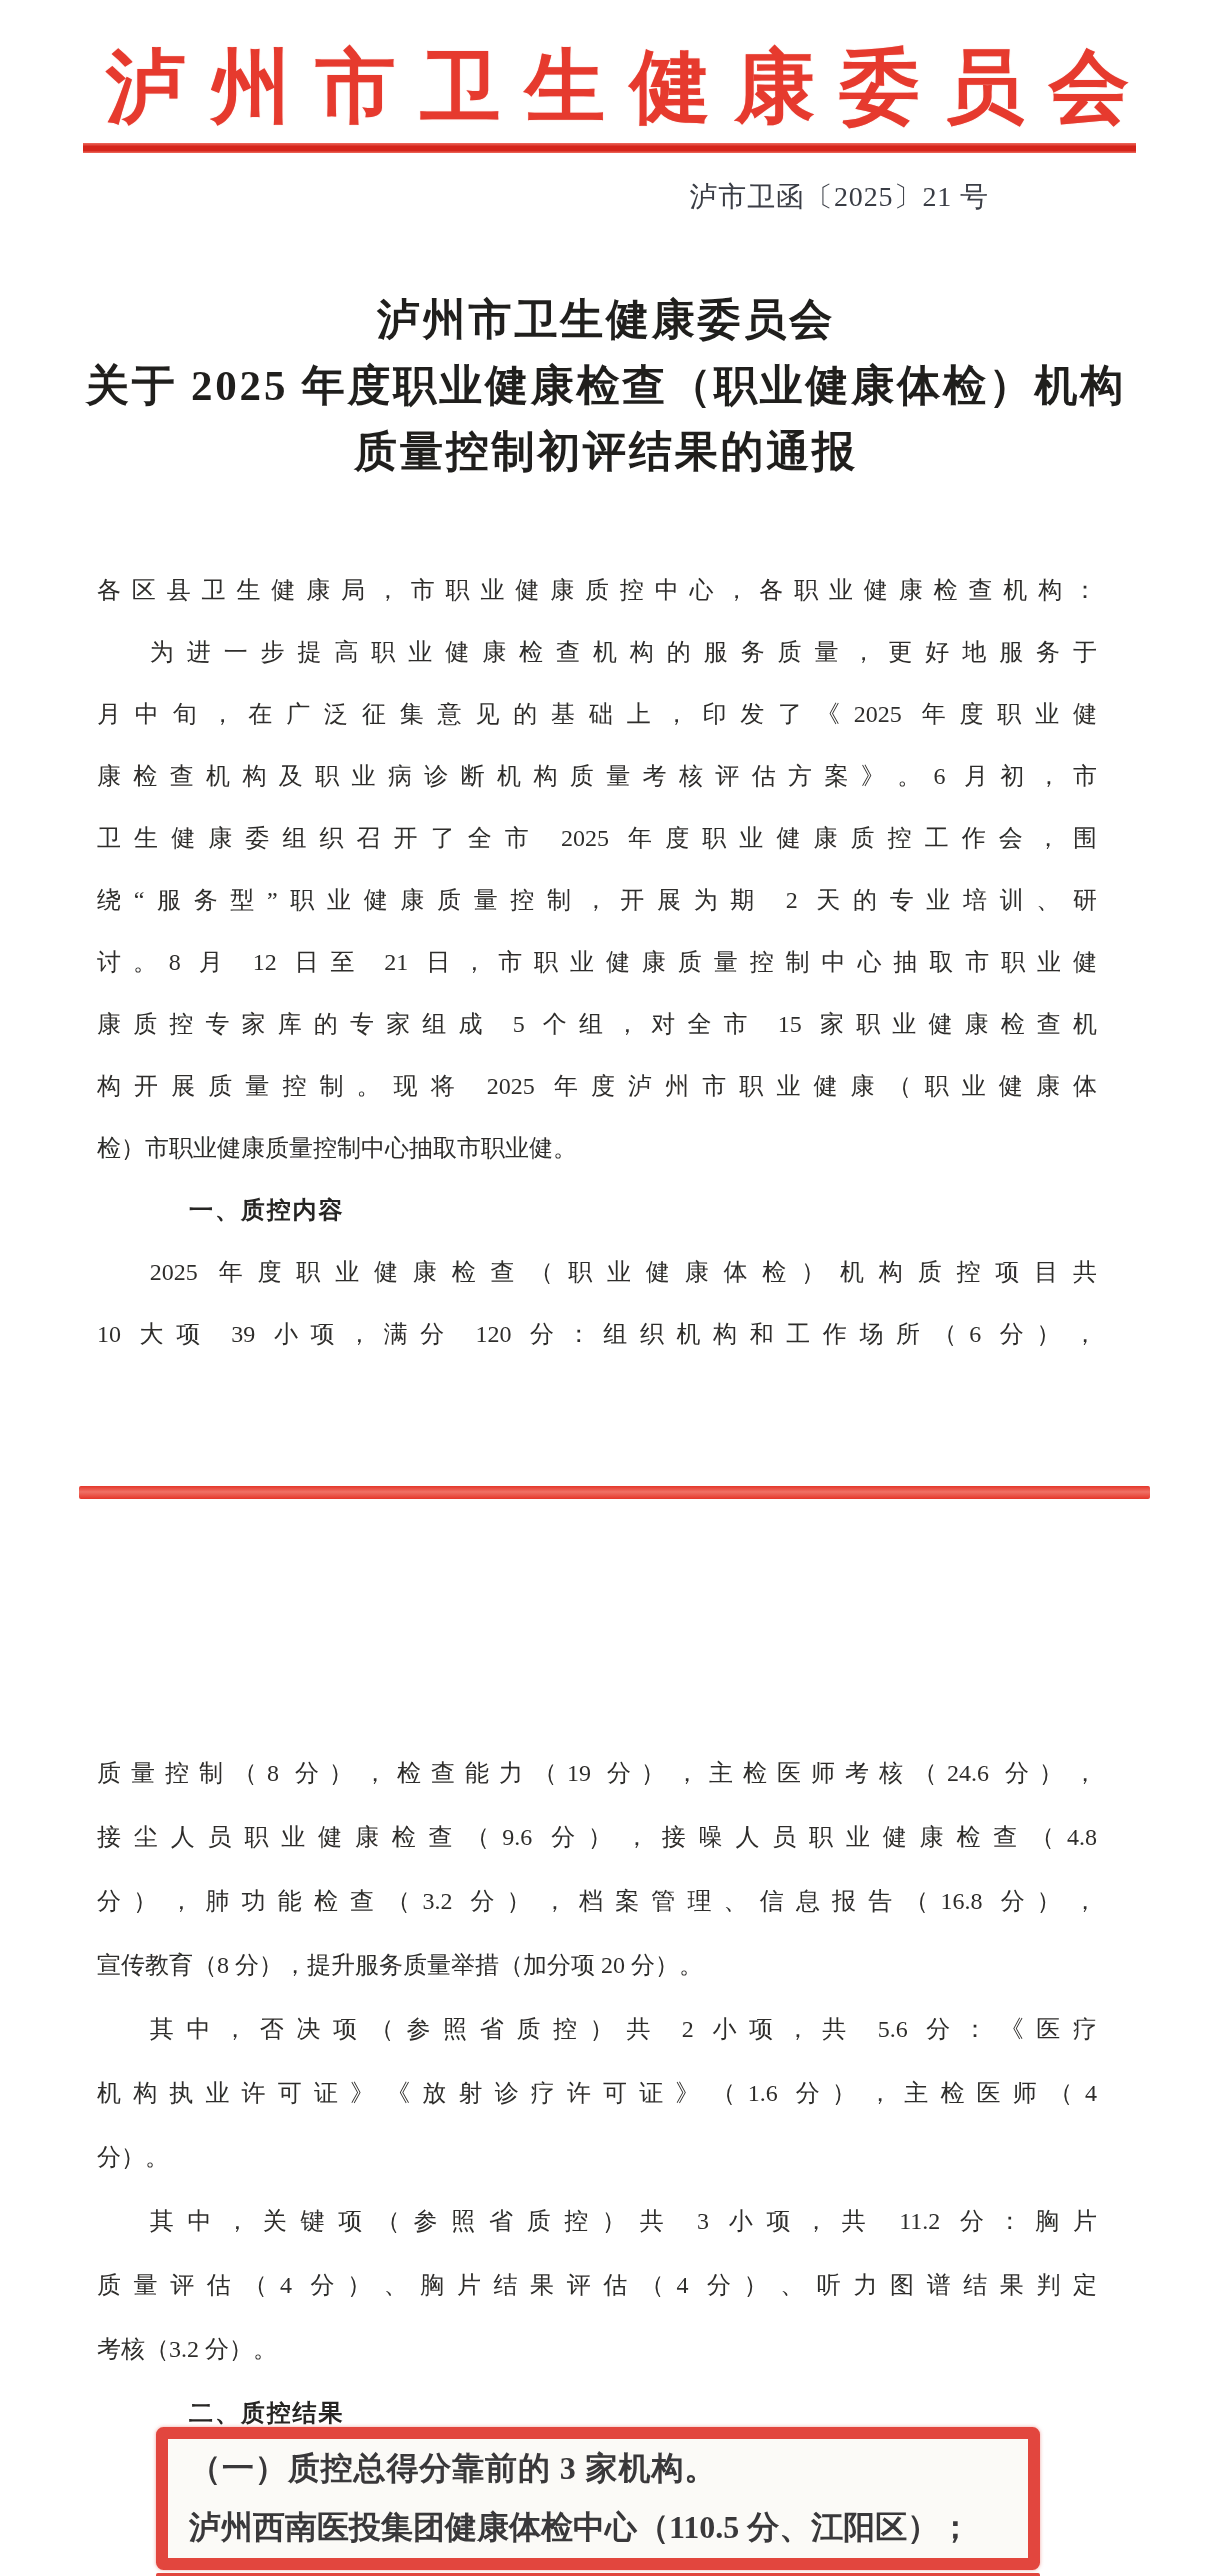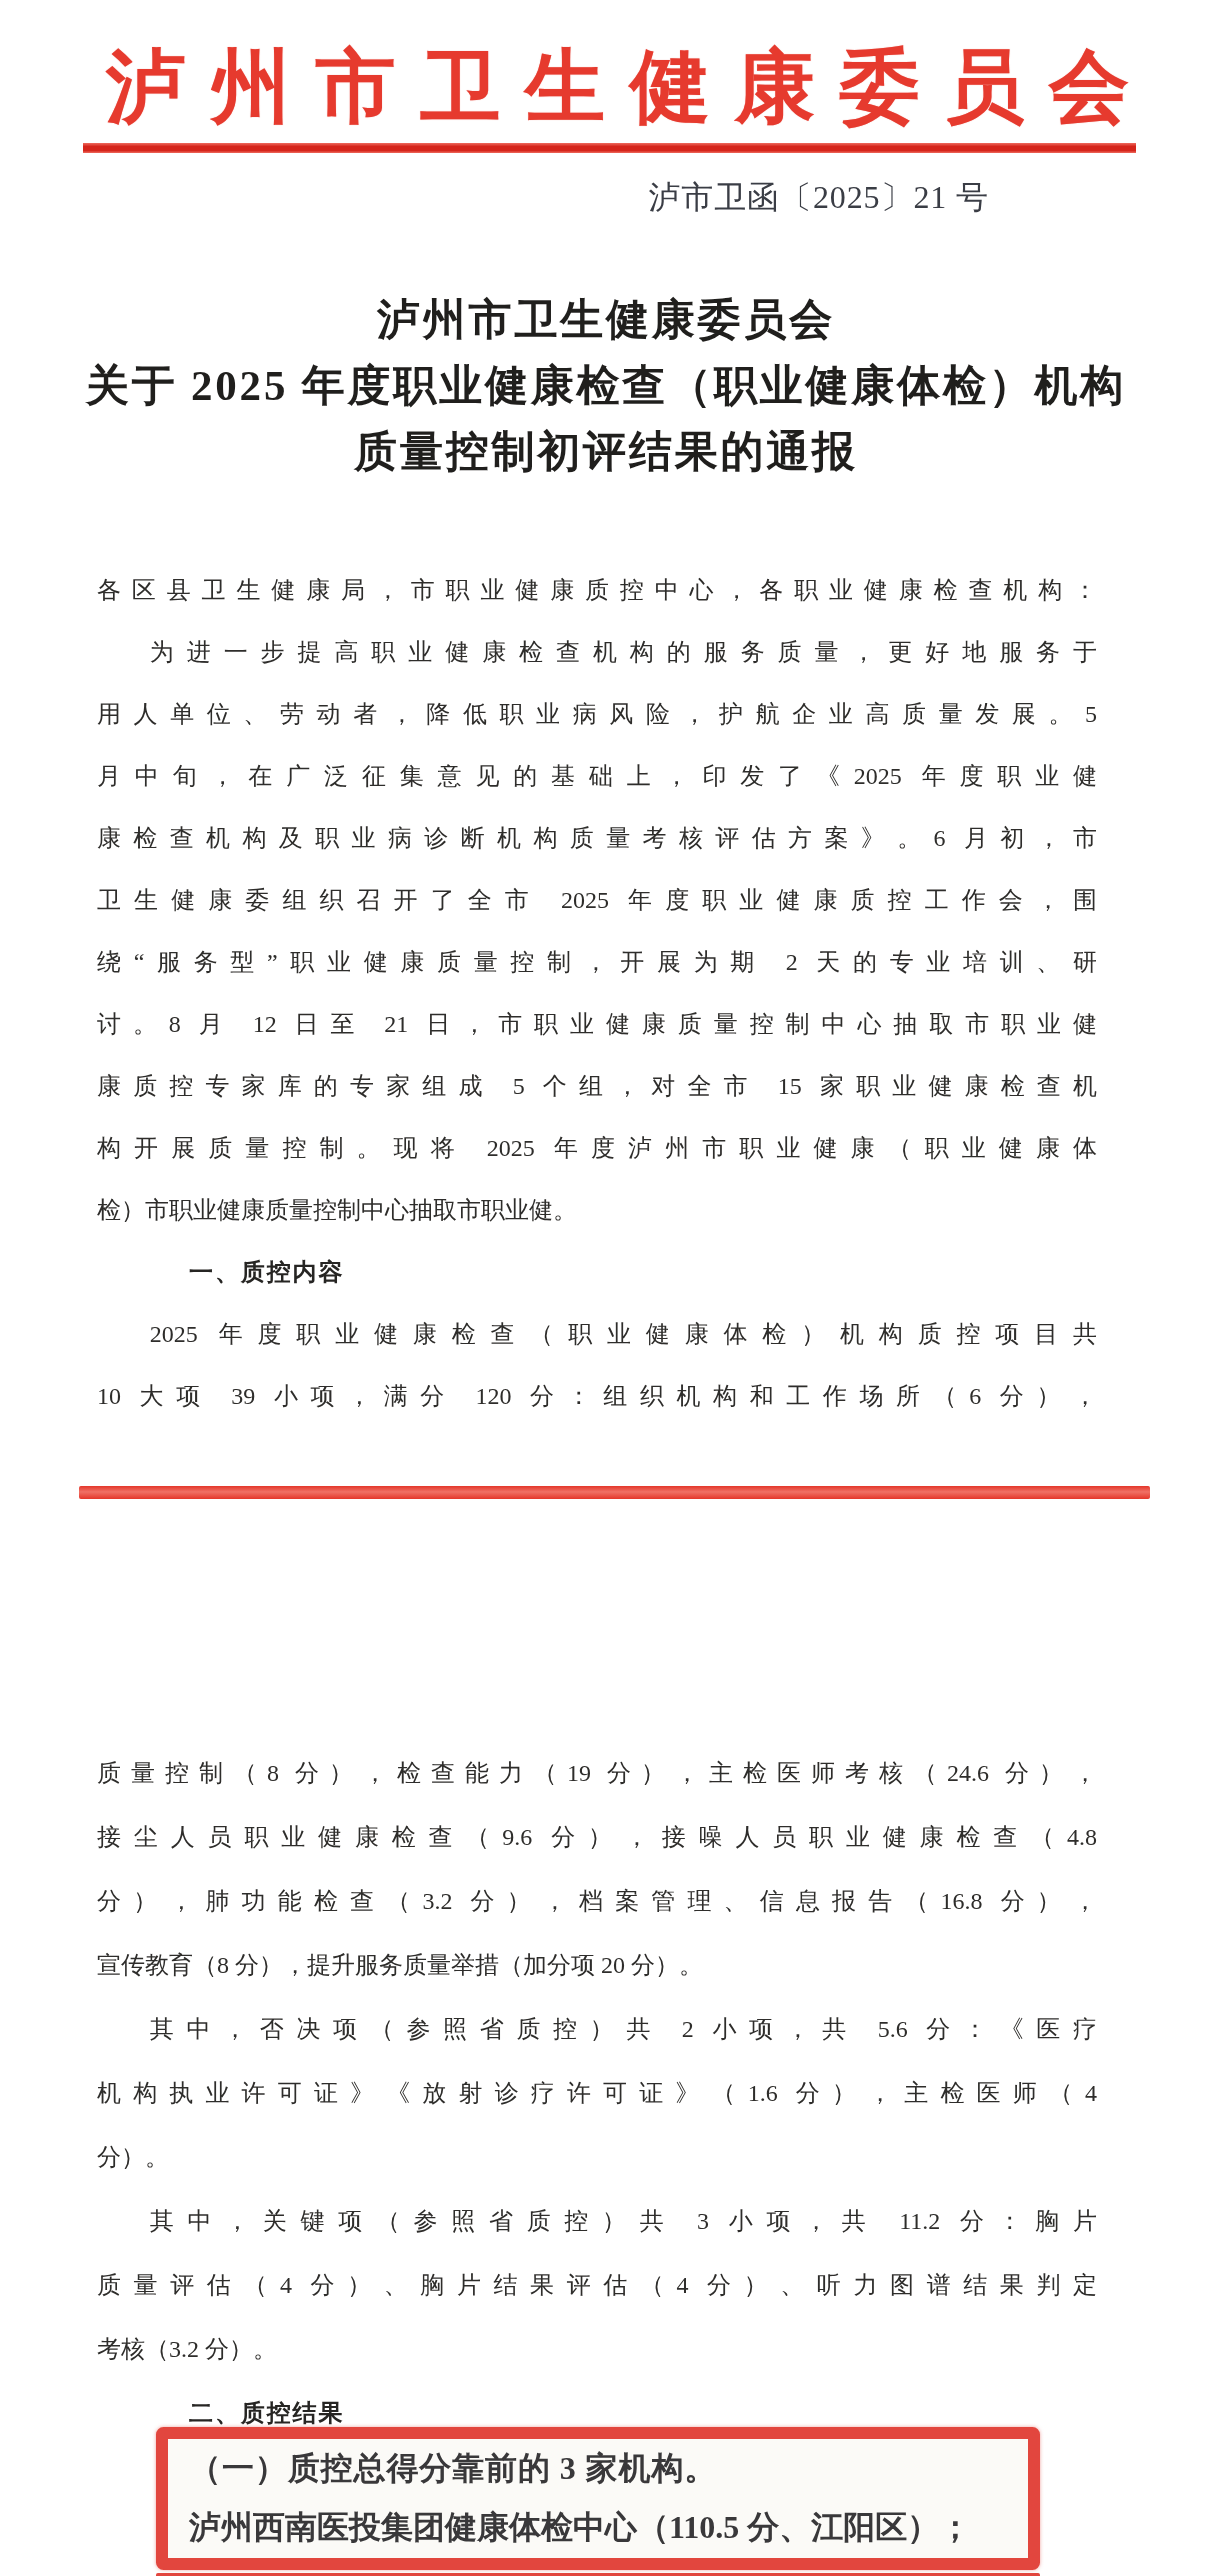--- a/index.html
+++ b/index.html
@@ -26,21 +26,21 @@
     white-space:nowrap;
   }
   .rule-top{
     position:absolute;
     left:83px;top:143px;width:1053px;height:9.5px;
     background:linear-gradient(#ef6a5e 0%,#d5251b 35%,#d5251b 75%,#ef6a5e 100%);
   }
   .doc-number{
     position:absolute;
     top:178px;right:224px;
-    font-size:32px;line-height:38px;
+    font-size:28px;line-height:38px;
     color:#3a3d45;
     letter-spacing:0.9px;
   }
   .title-block{
     position:absolute;
     left:85px;top:287px;width:1042px;
     text-align:center;
     font-weight:bold;
     color:#201f1d;
   }
@@ -113,21 +113,20 @@
 
   <div class="title-block">
     <div class="title-line">泸州市卫生健康委员会</div>
     <div class="title-line">关于 2025 年度职业健康检查（职业健康体检）机构</div>
     <div class="title-line">质量控制初评结果的通报</div>
   </div>
 
   <div class="body-col body-page1">
       <div class="ln fill">各区县卫生健康局，市职业健康质控中心，各职业健康检查机构：</div>
       <div class="ln indent-fill">为进一步提高职业健康检查机构的服务质量，更好地服务于</div>
-      <div class="ln fill">用人单位、劳动者，降低职业病风险，护航企业高质量发展。5</div>
       <div class="ln fill">月中旬，在广泛征集意见的基础上，印发了《2025 年度职业健</div>
       <div class="ln fill">康检查机构及职业病诊断机构质量考核评估方案》。6 月初，市</div>
       <div class="ln fill">卫生健康委组织召开了全市 2025 年度职业健康质控工作会，围</div>
       <div class="ln fill">绕“服务型”职业健康质量控制，开展为期 2 天的专业培训、研</div>
       <div class="ln fill">讨。8 月 12 日至 21 日，市职业健康质量控制中心抽取市职业健</div>
       <div class="ln fill">康质控专家库的专家组成 5 个组，对全市 15 家职业健康检查机</div>
       <div class="ln fill">构开展质量控制。现将 2025 年度泸州市职业健康（职业健康体</div>
       <div class="ln end">检）市职业健康质量控制中心抽取市职业健。</div>
       <div class="ln heading">一、质控内容</div>
       <div class="ln indent-fill">2025 年度职业健康检查（职业健康体检）机构质控项目共</div>

